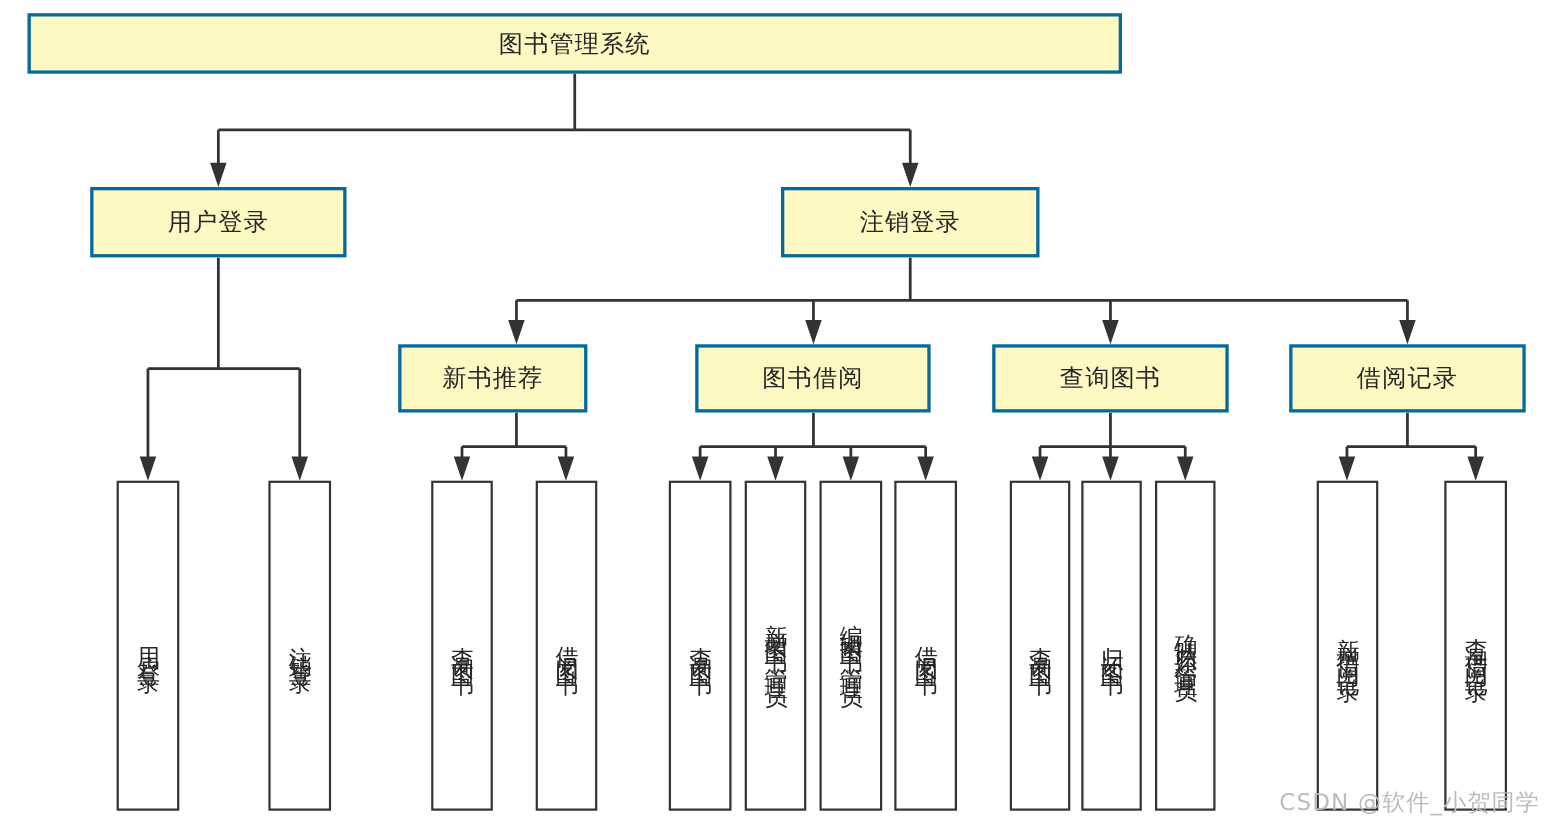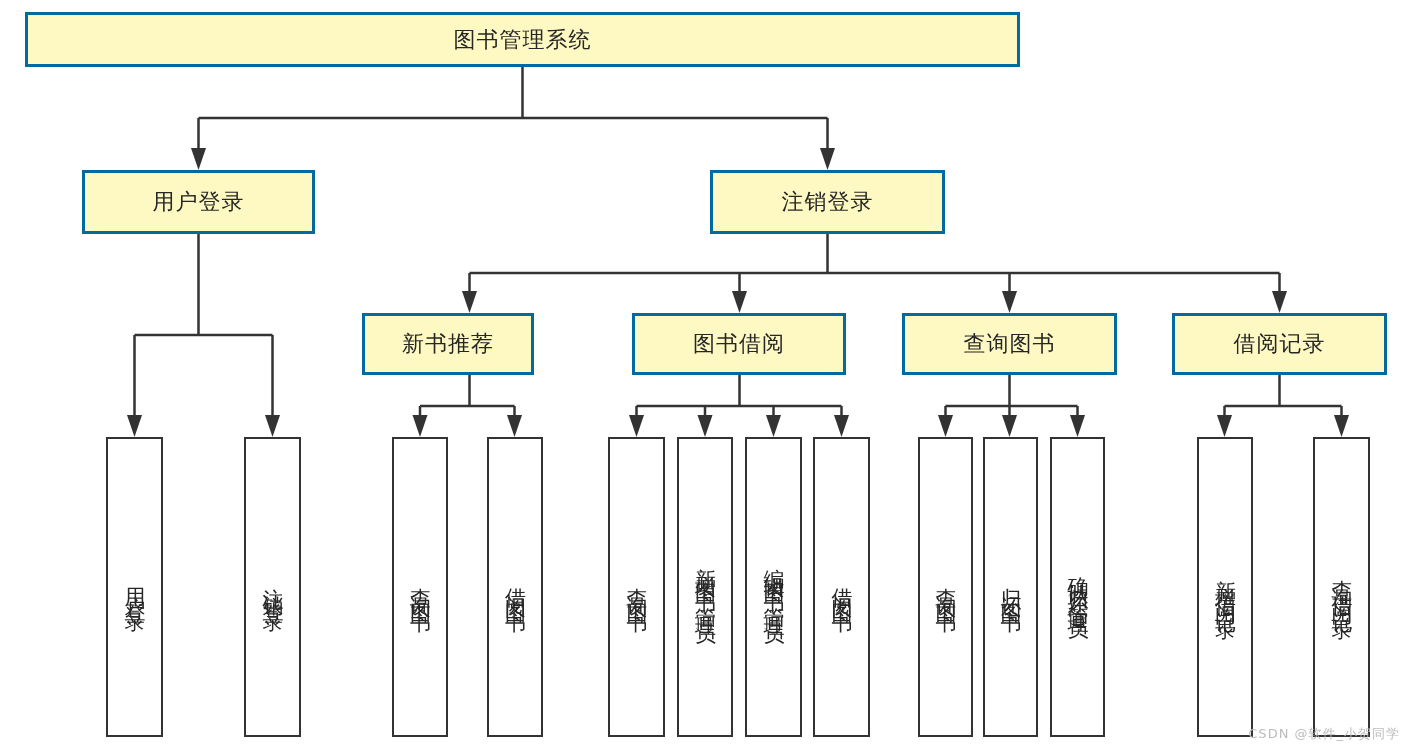--- a/index.html
+++ b/index.html
@@ -50,21 +50,21 @@
     text-orientation: mixed;
     font-size: 21px;
     letter-spacing: 8px;
     line-height: 1;
     white-space: nowrap;
   }
   .watermark {
     position: absolute;
     right: 5px;
     bottom: 4px;
-    font-size: 13px;
+    font-size: 21px;
     color: #bcbcbc;
     letter-spacing: 1px;
     z-index: 3;
   }
 </style>
 </head>
 <body>
 
 <div class="diagram">
 

